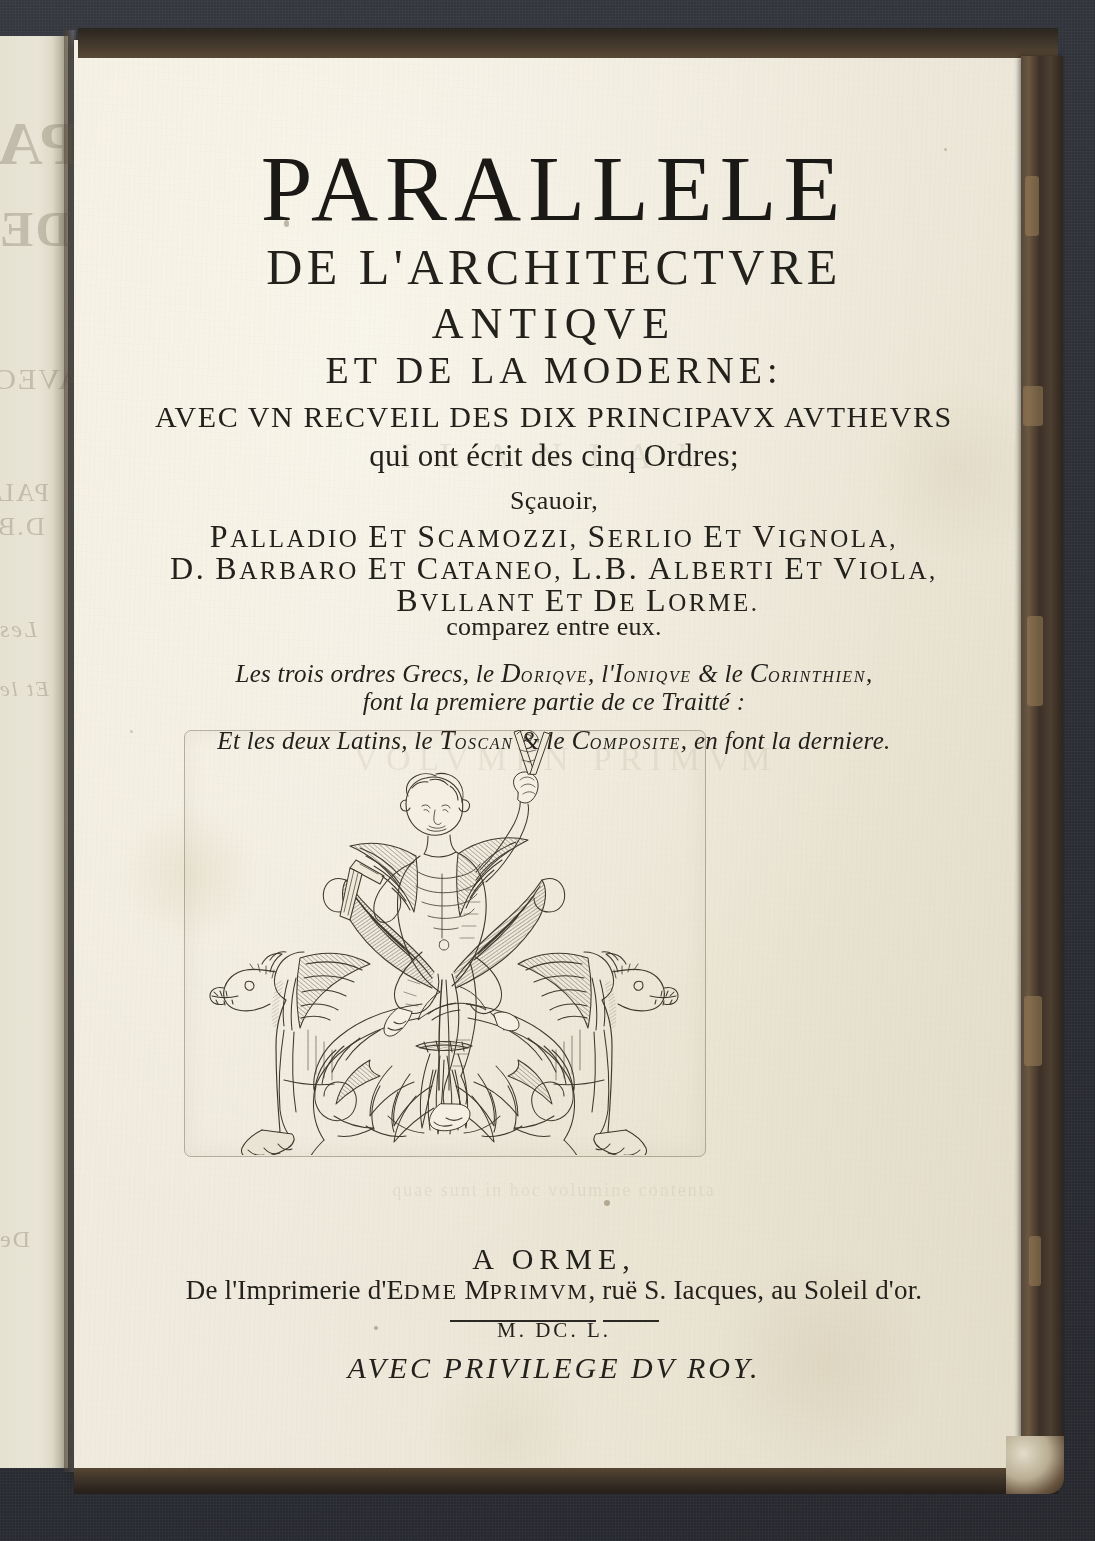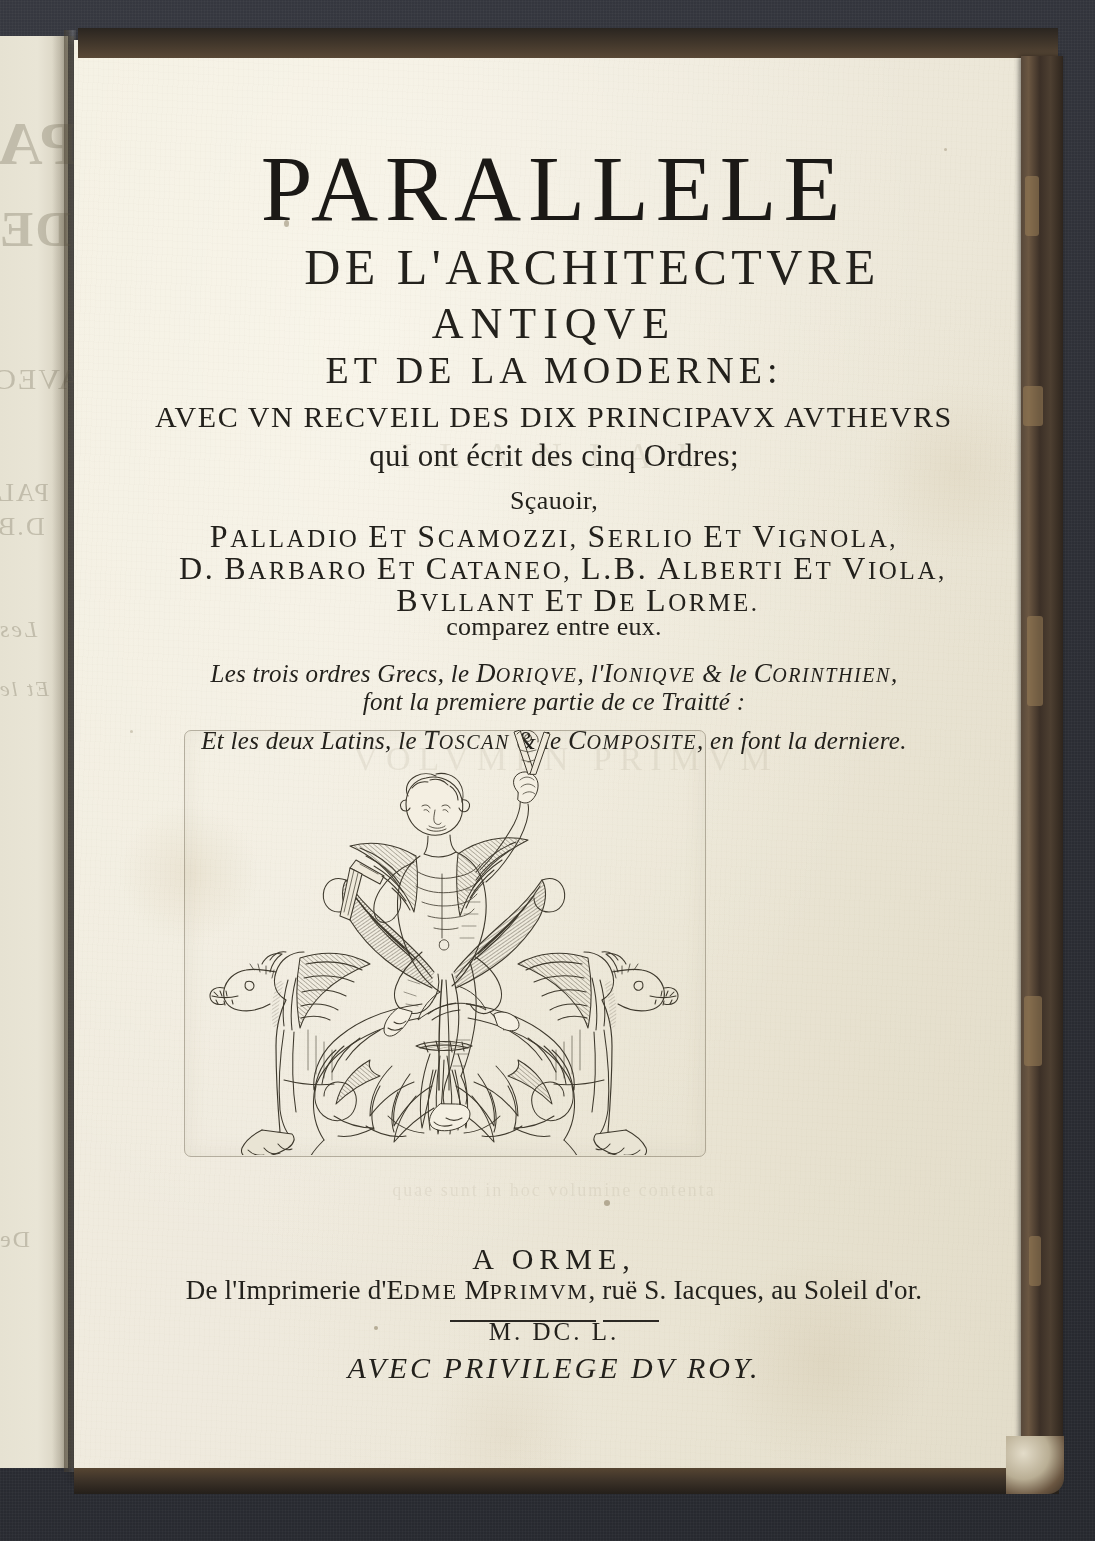--- a/index.html
+++ b/index.html
@@ -149,28 +149,28 @@
     letter-spacing: 2.6px;
   }
   .authors .cap { font-size: 32px; }
   .comparez { font-size: 26px; letter-spacing: 0.3px; }
 
   .ital {
     font-style: italic;
     font-size: 25px;
     letter-spacing: 0.3px;
   }
-  .ital .sc { font-size: 20px; letter-spacing: 1.6px; }
+  .ital .sc { font-size: 16px; letter-spacing: 1.6px; }
   .ital .sc-cap { font-size: 27px; }
 
   .imprint-city { font-size: 30px; letter-spacing: 6px; }
   .imprint-line { font-size: 27px; letter-spacing: 0.2px; }
   .imprint-line .sc { font-size: 22px; letter-spacing: 1.6px; }
   .imprint-line .sc-cap { font-size: 28px; }
-  .date-line { font-size: 25px; letter-spacing: 3px; }
+  .date-line { font-size: 21px; letter-spacing: 3px; }
   .privilege { font-style: italic; font-size: 30px; letter-spacing: 3px; }
 
   
   .rule-wrap {
     position: absolute;
     left: 0; width: 960px;
     text-align: center;
   }
   .rule-seg {
     display: inline-block;
@@ -220,32 +220,32 @@
 
   <div class="leaf">
     <div class="leaf-grain"></div>
     <div class="leaf-foxing"></div>
 
     <div style="position:absolute; left:0; top:395px; width:960px; text-align:center; font-size:36px; letter-spacing:9px; color:#9a917a; opacity:0.16;">I L A N I A L</div>
     <div style="position:absolute; left:12px; top:700px; width:960px; text-align:center; font-size:34px; letter-spacing:8px; color:#9a917a; opacity:0.14;">VOLVMEN  PRIMVM</div>
     <div style="position:absolute; left:0; top:1140px; width:960px; text-align:center; font-size:18px; letter-spacing:2px; color:#9a917a; opacity:0.14;">quae sunt in hoc volumine contenta</div>
 
     <div class="txt title-main" style="top:67px;margin-top:28px;">PARALLELE</div>
-    <div class="txt title-l2" style="top:198px;padding-left:38px;">DE L'ARCHITECTVRE</div>
+    <div class="txt title-l2" style="top:198px;">DE L'ARCHITECTVRE</div>
     <div class="txt title-l3" style="top:258px;">ANTIQVE</div>
     <div class="txt title-l4" style="top:308px;">ET DE LA MODERNE:</div>
     <div class="txt title-l5" style="top:360px;">AVEC VN RECVEIL DES DIX PRINCIPAVX AVTHEVRS</div>
     <div class="txt subline" style="top:398px;">qui ont écrit des cinq Ordres;</div>
 
     <div class="txt scauoir" style="top:446px;">Sçauoir,</div>
 
     <div class="txt authors" style="top:478px;">
       <span class="cap">P</span><span>ALLADIO</span>&nbsp;<span class="cap">E</span><span>T</span>&nbsp;<span class="cap">S</span><span>CAMOZZI,</span>&nbsp;<span class="cap">S</span><span>ERLIO</span>&nbsp;<span class="cap">E</span><span>T</span>&nbsp;<span class="cap">V</span><span>IGNOLA,</span>
     </div>
-    <div class="txt authors" style="top:510px;padding-left:9px;">
+    <div class="txt authors" style="top:510px;">
       <span class="cap">D.</span>&nbsp;<span class="cap">B</span><span>ARBARO</span>&nbsp;<span class="cap">E</span><span>T</span>&nbsp;<span class="cap">C</span><span>ATANEO,</span>&nbsp;<span class="cap">L.B.</span>&nbsp;<span class="cap">A</span><span>LBERTI</span>&nbsp;<span class="cap">E</span><span>T</span>&nbsp;<span class="cap">V</span><span>IOLA,</span>
     </div>
     <div class="txt authors" style="top:542px;margin-left:24px;">
       <span class="cap">B</span><span>VLLANT</span>&nbsp;<span class="cap">E</span><span>T</span>&nbsp;<span class="cap">D</span><span>E</span>&nbsp;<span class="cap">L</span><span>ORME.</span>
     </div>
     <div class="txt comparez" style="top:572px;">comparez entre eux.</div>
 
     <div class="txt ital" style="top:618px;">
       Les trois ordres Grecs,&nbsp;le&nbsp;<span class="sc-cap">D</span><span class="sc">ORIQVE</span>,&nbsp;l'<span class="sc-cap">I</span><span class="sc">ONIQVE</span>&nbsp;&amp;&nbsp;le&nbsp;<span class="sc-cap">C</span><span class="sc">ORINTHIEN</span>,
     </div>

